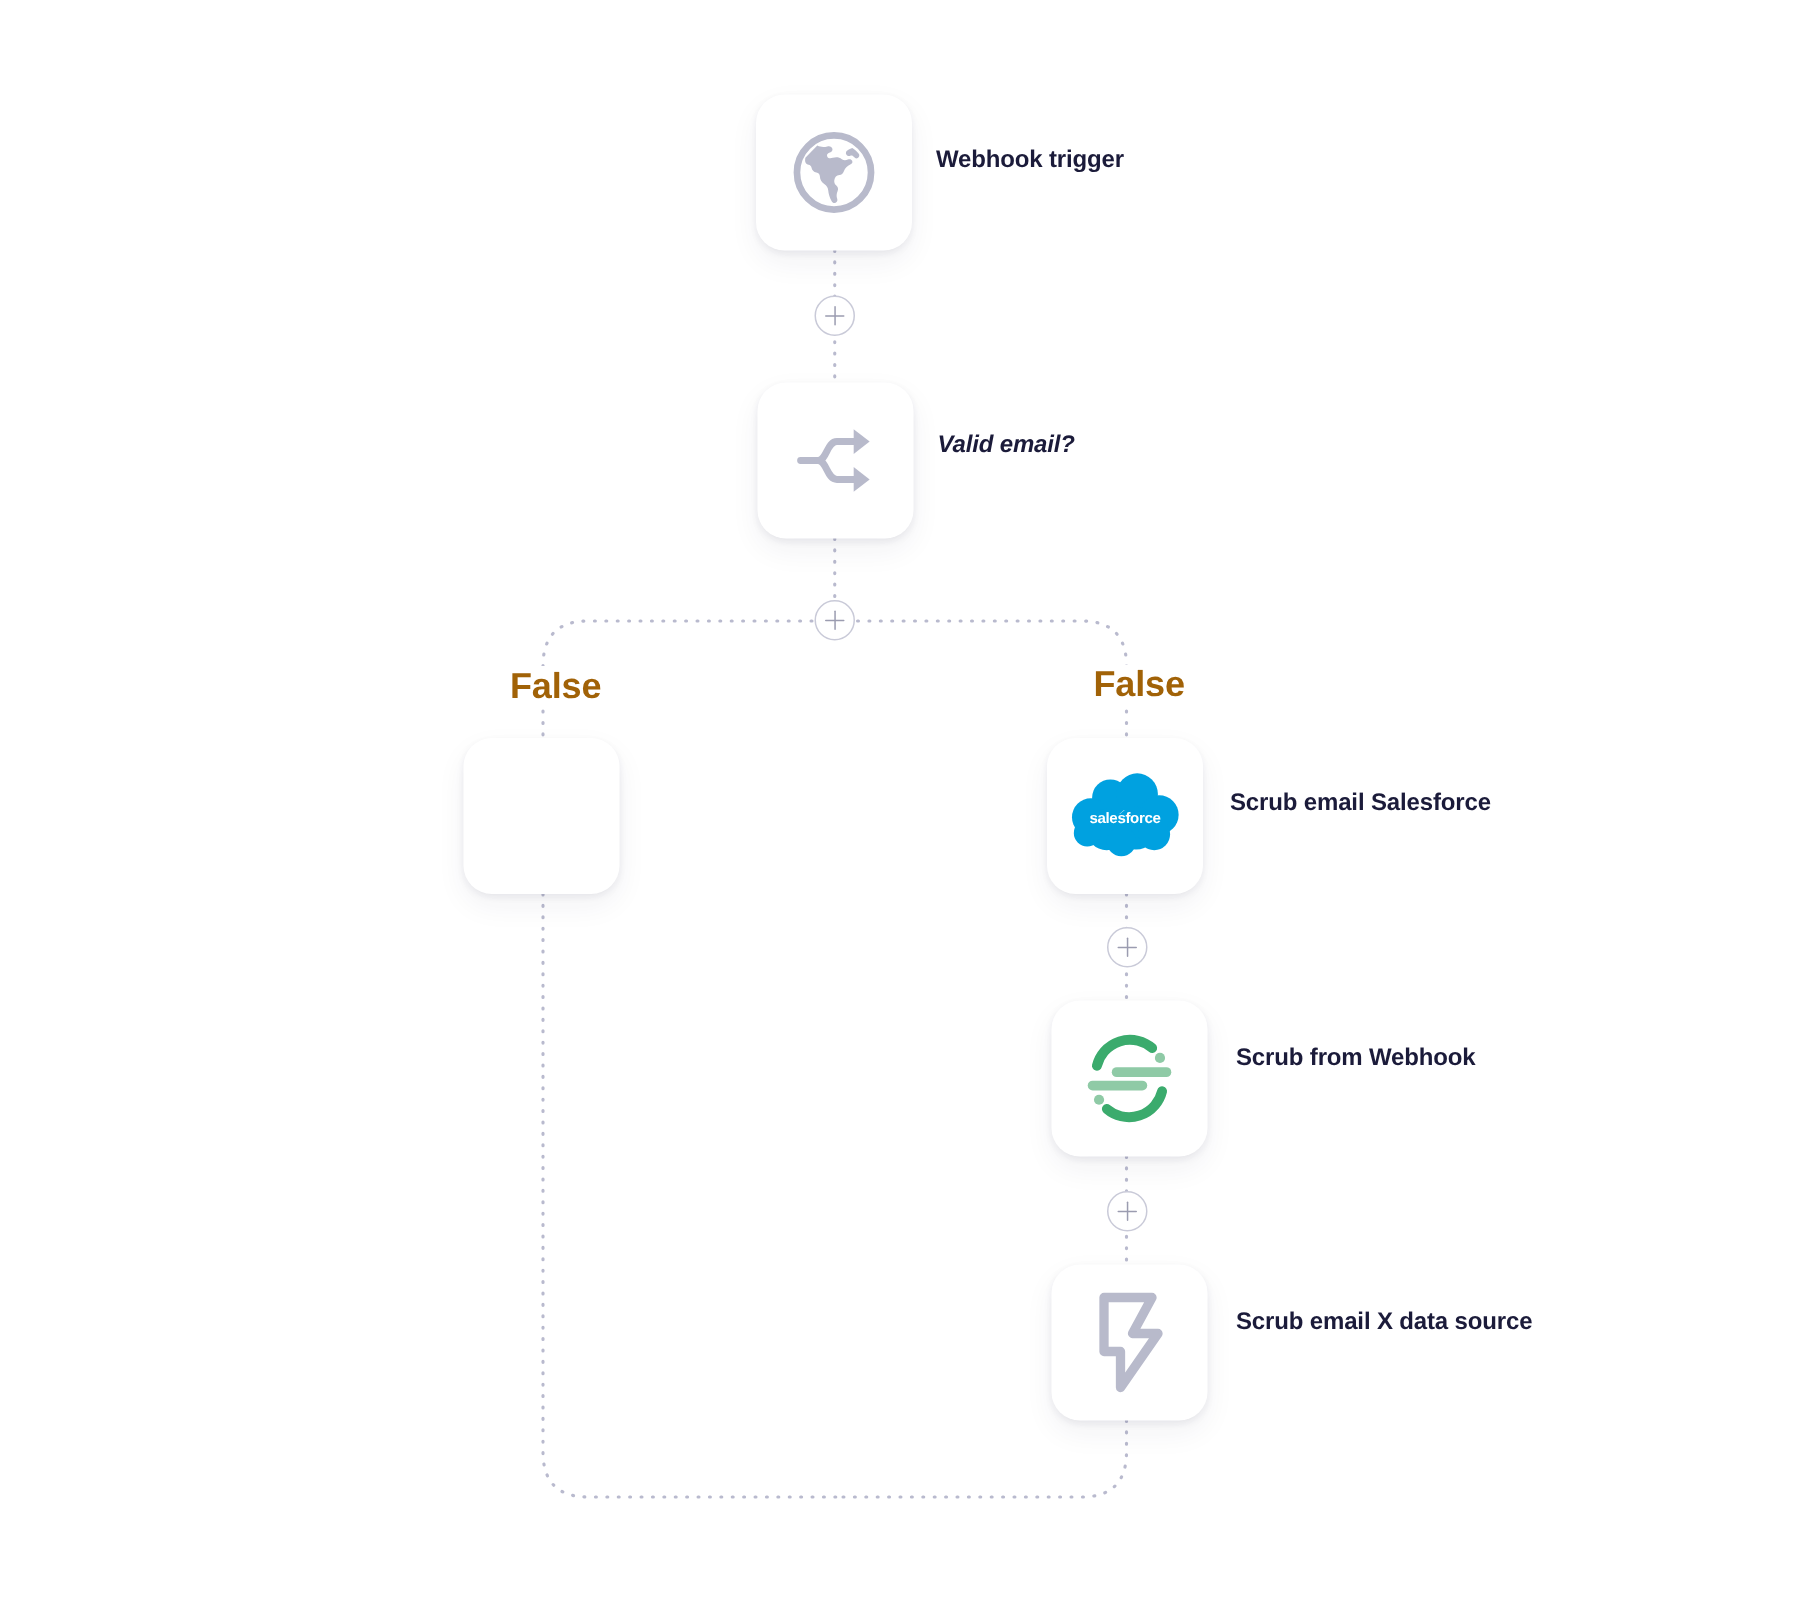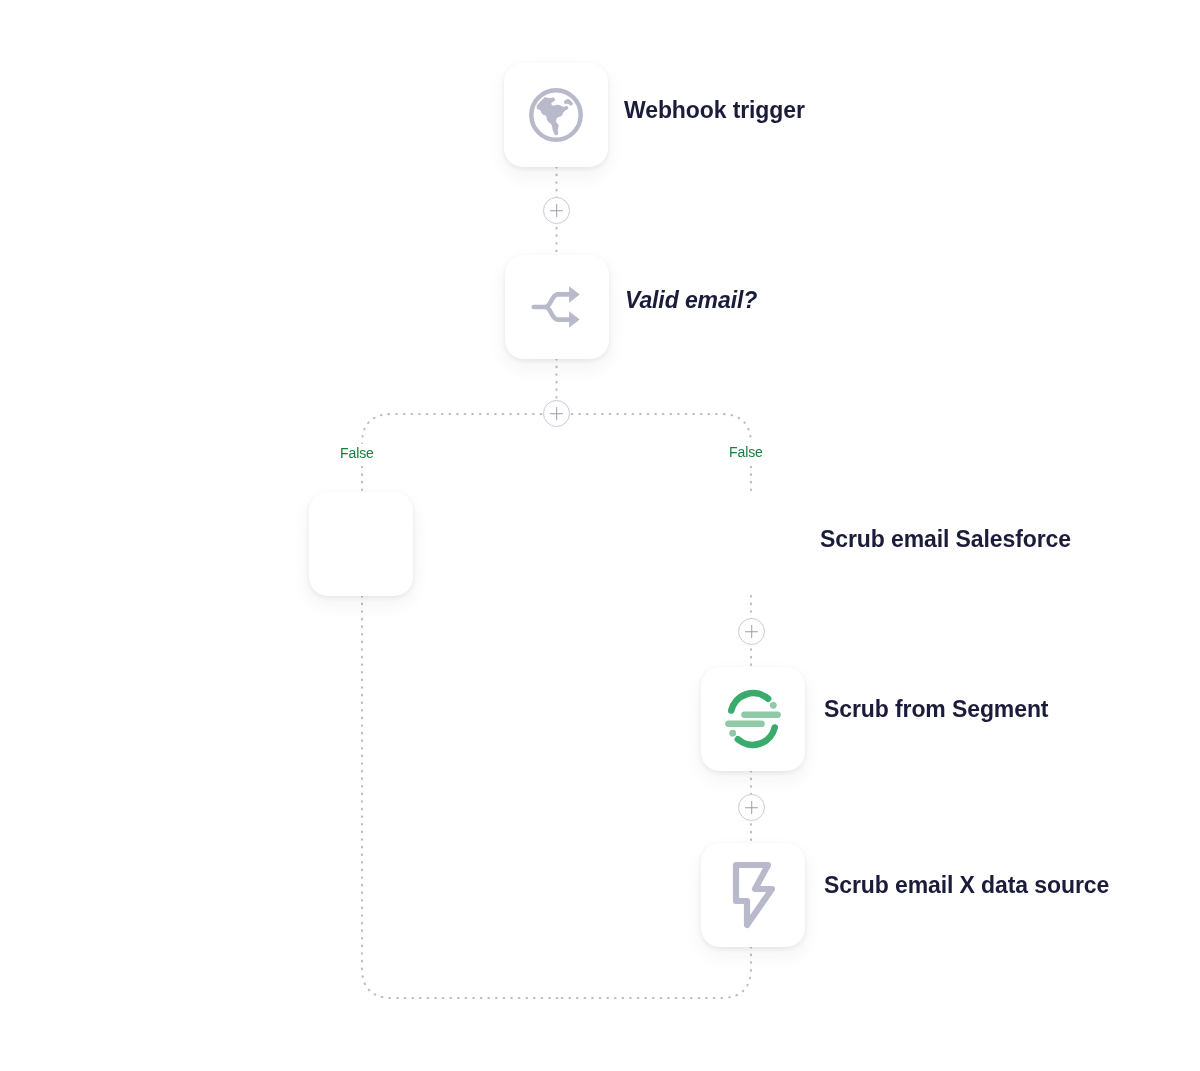--- a/index.html
+++ b/index.html
@@ -43,33 +43,33 @@
     display: flex;
     align-items: center;
     justify-content: center;
   }
   .node svg { display: block; }
 
   
   .node-label {
     position: absolute;
     color: #1b1b3a;
-    font-size: 23px;
+    font-size: 16px;
     font-weight: 600;
     letter-spacing: -0.1px;
     white-space: nowrap;
     line-height: 1;
   }
 
   
   .branch-label {
     position: absolute;
-    color: #15803d;
-    font-size: 14px;
-    font-weight: 400;
+    color: #a16207;
+    font-size: 24px;
+    font-weight: 700;
     letter-spacing: -0.1px;
     white-space: nowrap;
     line-height: 1;
     background: #ffffff;
     padding: 2px 7px;
   }
 
   
   .plus-btn {
     position: absolute;
@@ -165,41 +165,59 @@
   <div class="node-label" style="left:625px; top:289px;font-style:italic;">Valid email?</div>
 
   <div class="plus-btn" style="left:543px; top:400px;"></div>
 
   <div class="branch-label" style="left:333px; top:444px;">False</div>
   <div class="branch-label" style="left:722px; top:443px;">False</div>
 
   <div class="node" style="left:309px; top:492px; width:104px; height:104px;">
   </div>
 
+  <div class="node" style="left:698px; top:492px; width:104px; height:104px;">
+    <span>
+      <svg width="78" height="58" viewBox="0 0 96 70" aria-hidden="true">
+        <g fill="#00a1e0">
+          <circle cx="36" cy="20" r="15"></circle>
+          <circle cx="20" cy="36" r="15.5"></circle>
+          <circle cx="58" cy="17" r="17"></circle>
+          <circle cx="76" cy="34" r="16"></circle>
+          <circle cx="33" cy="46" r="17"></circle>
+          <circle cx="57" cy="45" r="17.5"></circle>
+          <circle cx="72" cy="50" r="13"></circle>
+          <circle cx="17" cy="49" r="11"></circle>
+          <circle cx="45" cy="56" r="12"></circle>
+        </g>
+        <text class="sf-word" x="48" y="41" text-anchor="middle">salesforce</text>
+      </svg>
+    </span>
+  </div>
   <div class="node-label" style="left:820px; top:528px;">Scrub email Salesforce</div>
 
   <div class="plus-btn" style="left:738px; top:618px;"></div>
 
   <div class="node" style="left:701px; top:667px; width:104px; height:104px;">
     <span>
       <svg width="68" height="68" viewBox="0 0 72 72" aria-hidden="true">
         <g fill="none" stroke-linecap="round">
 
           <path d="M13,27 A24,24 0 0 1 52,14.5" stroke="#3bab6d" stroke-width="7"></path>
           <path d="M59,45 A24,24 0 0 1 20,57.5" stroke="#3bab6d" stroke-width="7"></path>
 
           <path d="M27,31.5 L62,31.5" stroke="#8fcaa6" stroke-width="7"></path>
           <path d="M10,41 L45,41" stroke="#8fcaa6" stroke-width="7"></path>
         </g>
         <circle cx="57.5" cy="21.5" r="3.6" fill="#8fcaa6"></circle>
         <circle cx="14.5" cy="51" r="3.6" fill="#8fcaa6"></circle>
       </svg>
     </span>
   </div>
-  <div class="node-label" style="left:824px; top:698px;">Scrub from Segment</div>
+  <div class="node-label" style="left:824px; top:698px;">Scrub from Webhook</div>
 
   <div class="plus-btn" style="left:738px; top:794px;"></div>
 
   <div class="node" style="left:701px; top:843px; width:104px; height:104px;">
     <span>
       <svg width="60" height="72" viewBox="0 0 56 72" aria-hidden="true">
         <path fill="none" stroke="#b8bacb" stroke-width="6.2" stroke-linejoin="round" stroke-linecap="round" d="M11,6 L43,6 L30,30 L47,30 L22,66 L22,42 L11,42 Z"></path>
       </svg>
     </span>
   </div>

